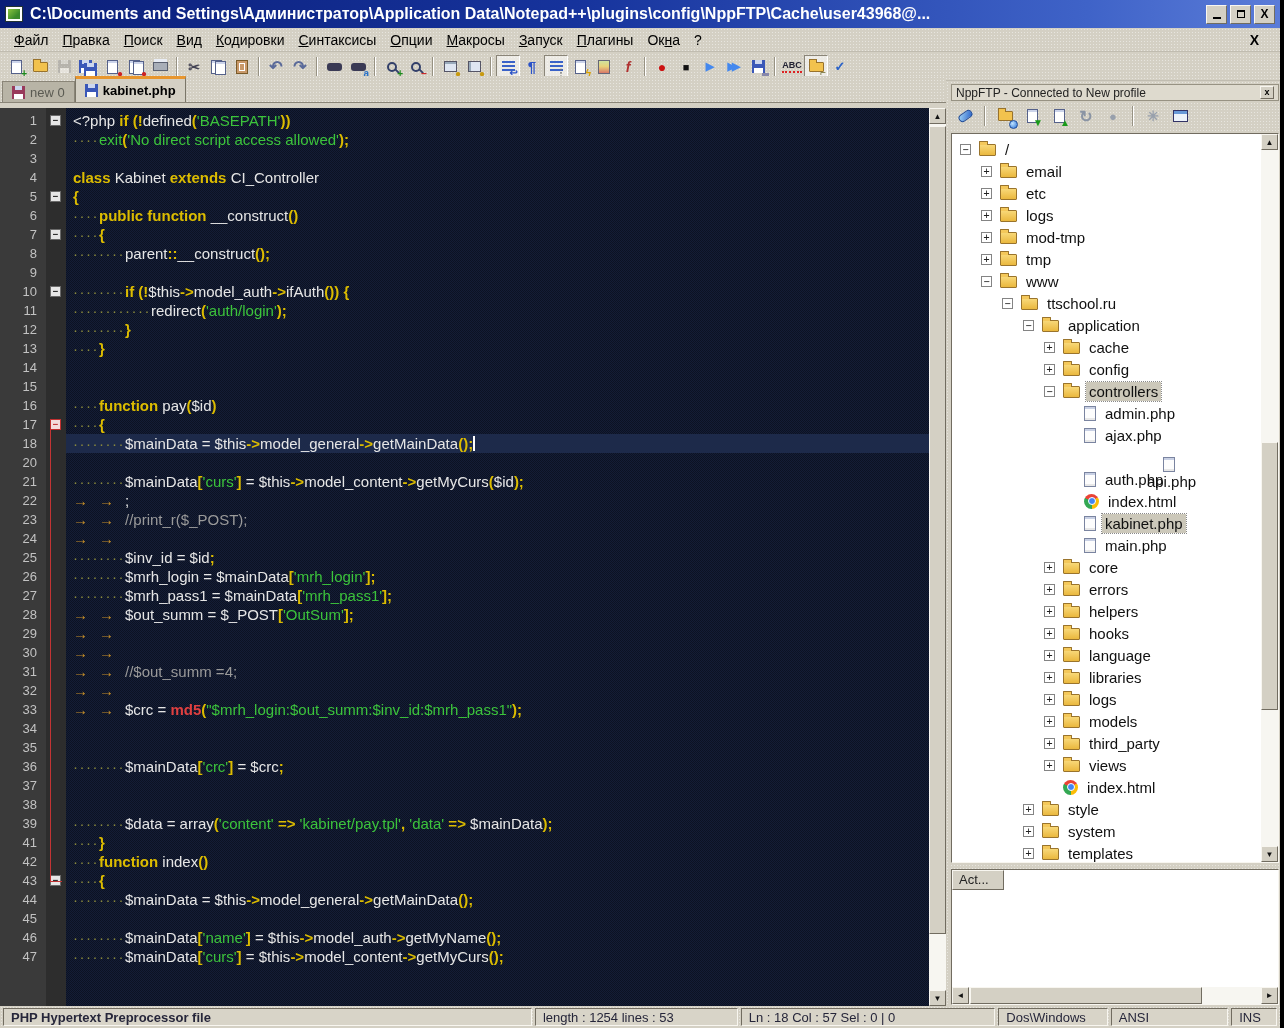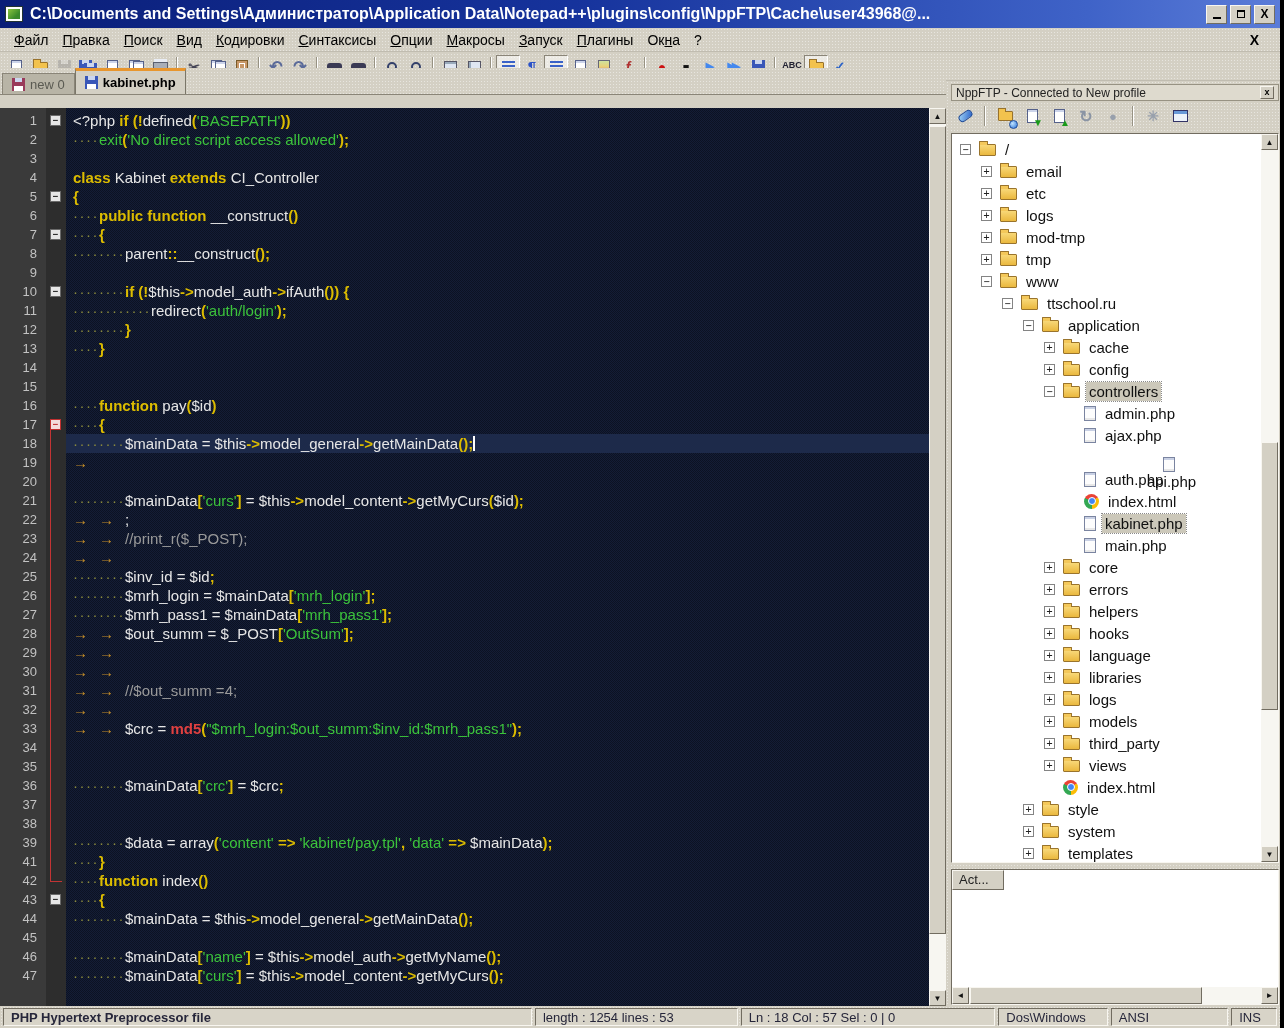--- a/index.html
+++ b/index.html
@@ -38,21 +38,21 @@
   .fl::after{content:"";position:absolute;bottom:0;left:2px;width:9px;height:5px;background:#fff}
   .fl.red{background:#993a5a}
   .fl.gray{background:#8a8a8a}
   .bdg{position:absolute;right:1px;bottom:0;font:bold 10px/10px "Liberation Sans",sans-serif}
   .mg{display:block;width:10px;height:10px;border:2px solid #33406a;border-radius:50%;position:relative}
   .mg::after{content:"";position:absolute;width:6px;height:2px;background:#33406a;transform:rotate(45deg);right:-5px;bottom:-2px}
   .lns{display:block;width:13px;height:11px;background:repeating-linear-gradient(#3a62c8 0 2px,rgba(0,0,0,0) 2px 4px)}
   .bn{display:block;width:15px;height:8px;background:#3a3a55;border-radius:3px}
 
   
-  #tabbar{position:absolute;left:0;top:68px;width:946px;height:27px;display:flex;align-items:flex-end;padding-left:2px;border-bottom:1px solid #8a8578}
+  #tabbar{position:absolute;left:0;top:76px;width:946px;height:27px;display:flex;align-items:flex-end;padding-left:2px;border-bottom:1px solid #8a8578}
   .tab{display:flex;align-items:center;gap:5px;padding:0 9px;font-size:13px;white-space:nowrap}
   .tab.active{height:26px;background:#d4d0c4;border:1px solid #7a7668;border-bottom:none;border-top:3px solid #e8962e;color:#000;font-weight:bold}
   .tab.inactive{height:21px;background:#b8b4a6;border:1px solid #8a8578;border-bottom:none;color:#5a5a52}
 
   
   #editor{position:absolute;left:0;top:108px;width:946px;height:898px;background-color:#0c1222;background-image:linear-gradient(45deg,#141d36 25%,rgba(0,0,0,0) 25%,rgba(0,0,0,0) 75%,#141d36 75%),linear-gradient(45deg,#141d36 25%,rgba(0,0,0,0) 25%,rgba(0,0,0,0) 75%,#141d36 75%);background-size:2px 2px;background-position:0 0,1px 1px;overflow:hidden}
   #gcol{position:absolute;left:0;top:0;bottom:0;width:46px;background:#3a3a3a}
   #fcol{position:absolute;left:46px;top:0;bottom:0;width:20px;background:#2d2d2d}
   #lines{position:absolute;left:0;top:3px;right:17px}
   .cl{display:flex;height:19px;line-height:19px;font-size:15px}
@@ -387,25 +387,20 @@
             <i class="fbox red">−</i>
           </span>
           <span class="cd"><span class="td">····</span><span class="to">{</span></span>
         </div>
         <div class="cl cur">
           <span class="ln">18</span>
           <span class="fm"></span>
           <span class="cd"><span class="td">········</span><span class="tw">$mainData = $this</span><span class="to">-&gt;</span><span class="tw">model_general</span><span class="to">-&gt;</span><span class="tw">getMainData</span><span class="to">();</span><i class="caret"></i></span>
         </div>
         <div class="cl">
-          <span class="ln">19</span>
-          <span class="fm"></span>
-          <span class="cd"><span class="tt">→</span></span>
-        </div>
-        <div class="cl">
           <span class="ln">20</span>
           <span class="fm"></span>
           <span class="cd"></span>
         </div>
         <div class="cl">
           <span class="ln">21</span>
           <span class="fm"></span>
           <span class="cd"><span class="td">········</span><span class="tw">$mainData</span><span class="to">[</span><span class="ts">'curs'</span><span class="to">]</span><span class="tw"> = $this</span><span class="to">-&gt;</span><span class="tw">model_content</span><span class="to">-&gt;</span><span class="tw">getMyCurs</span><span class="to">(</span><span class="tw">$id</span><span class="to">);</span></span>
         </div>
         <div class="cl">

